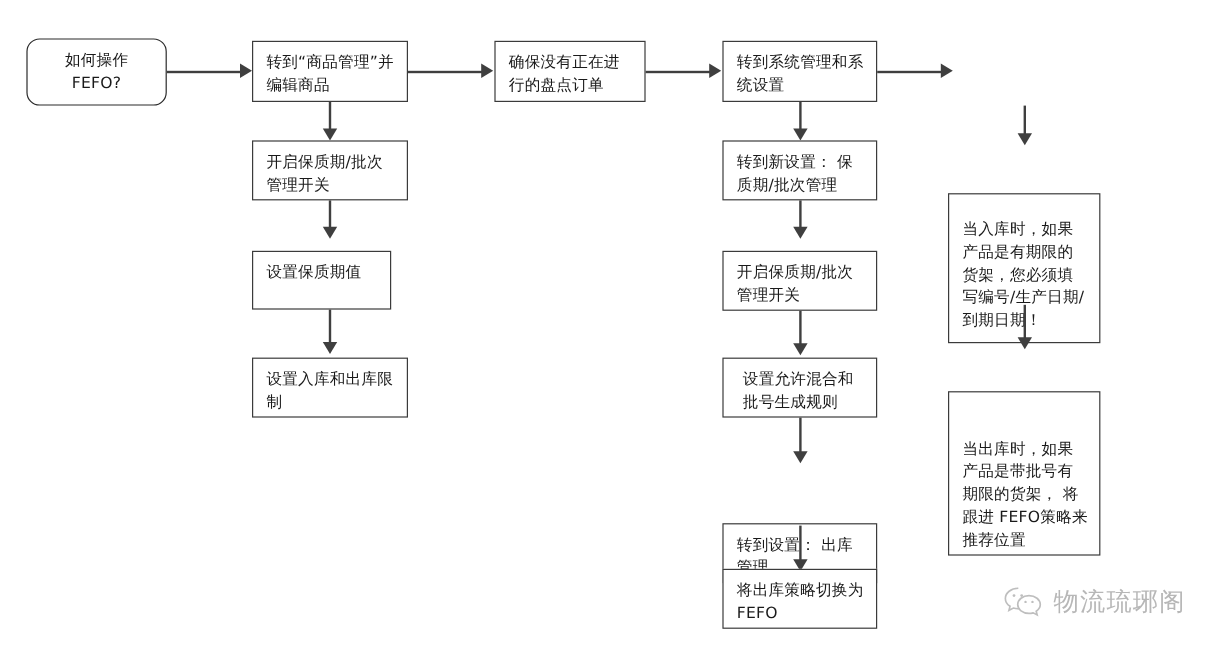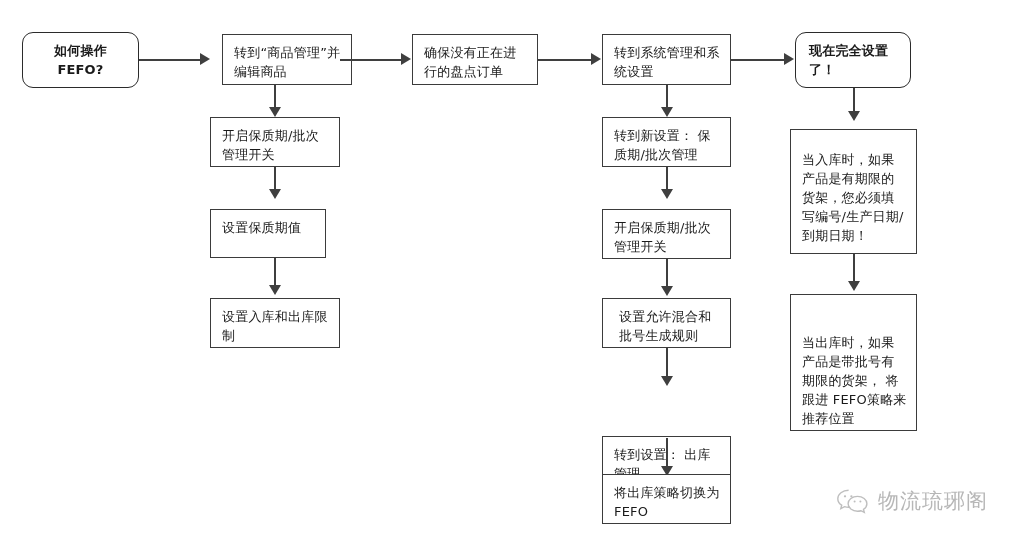--- a/index.html
+++ b/index.html
@@ -29,29 +29,30 @@
     line-height: 19px;
     letter-spacing: 0.2px;
     padding: 8px 9px 8px 11px;
     white-space: pre-wrap;
     word-break: break-all;
     overflow: hidden;
   }
   .node.rounded {
     border-radius: 11px;
     border-color: #2b2b2b;
-    font-weight: bold;
+    font-weight: normal;
     text-align: center;
     display: flex;
     align-items: center;
     justify-content: center;
     padding: 12px 8px;
   }
   .node.note {
     padding-top: 20px;
+    margin-top: 32px;
   }
   .node.note.lower {
     padding-top: 38px;
   }
   
   .edge {
     position: absolute;
     background: #3f3f3f;
   }
   .edge.v { width: 1.6px; }
@@ -94,21 +95,21 @@
 <body>
 
 <div id="canvas">
 
   <div class="node rounded" style="left:22px; top:32px; width:117px; height:56px;">如何操作
 FEFO?</div>
 
   <div class="edge h" style="left:139px; top:59px; width:63px;"></div>
   <div class="arrow-right" style="left:200px; top:53px;"></div>
 
-  <div class="node" style="left:222px; top:34px; width:130px; height:51px;">转到“商品管理”并编辑商品</div>
+  <div class="node" style="left:210px; top:34px; width:130px; height:51px;">转到“商品管理”并编辑商品</div>
 
   <div class="edge v" style="left:274px; top:85px; height:25px;"></div>
   <div class="arrow-down" style="left:269px; top:107px;"></div>
 
   <div class="node" style="left:210px; top:117px; width:130px; height:50px;">开启保质期/批次管理开关</div>
 
   <div class="edge v" style="left:274px; top:167px; height:25px;"></div>
   <div class="arrow-down" style="left:269px; top:189px;"></div>
 
   <div class="node" style="left:210px; top:209px; width:116px; height:49px;">设置保质期值</div>
@@ -149,21 +150,20 @@
   <div class="node" style="left:602px; top:388px; width:129px; height:50px;margin-top:48px;">转到设置： 出库管理</div>
 
   <div class="edge v" style="left:666px; top:438px; height:31px;"></div>
   <div class="arrow-down" style="left:661px; top:466px;"></div>
 
   <div class="node" style="left:602px; top:474px; width:129px; height:50px;">将出库策略切换为 FEFO</div>
 
   <div class="edge h" style="left:731px; top:59px; width:56px;"></div>
   <div class="arrow-right" style="left:784px; top:53px;"></div>
 
-  <div class="node rounded" style="left:795px; top:32px; width:116px; height:56px; text-align:left; justify-content:flex-start; padding-left:13px;">现在完全设置了！</div>
 
   <div class="edge v" style="left:853px; top:88px; height:26px;"></div>
   <div class="arrow-down" style="left:848px; top:111px;"></div>
 
   <div class="node note" style="left:790px; top:129px; width:127px; height:125px;">当入库时，如果产品是有期限的货架，您必须填写编号/生产日期/到期日期！</div>
 
   <div class="edge v" style="left:853px; top:254px; height:30px;"></div>
   <div class="arrow-down" style="left:848px; top:281px;"></div>
 
   <div class="node note lower" style="left:790px; top:294px; width:127px; height:137px;">当出库时，如果产品是带批号有期限的货架， 将跟进 FEFO策略来推荐位置</div>

